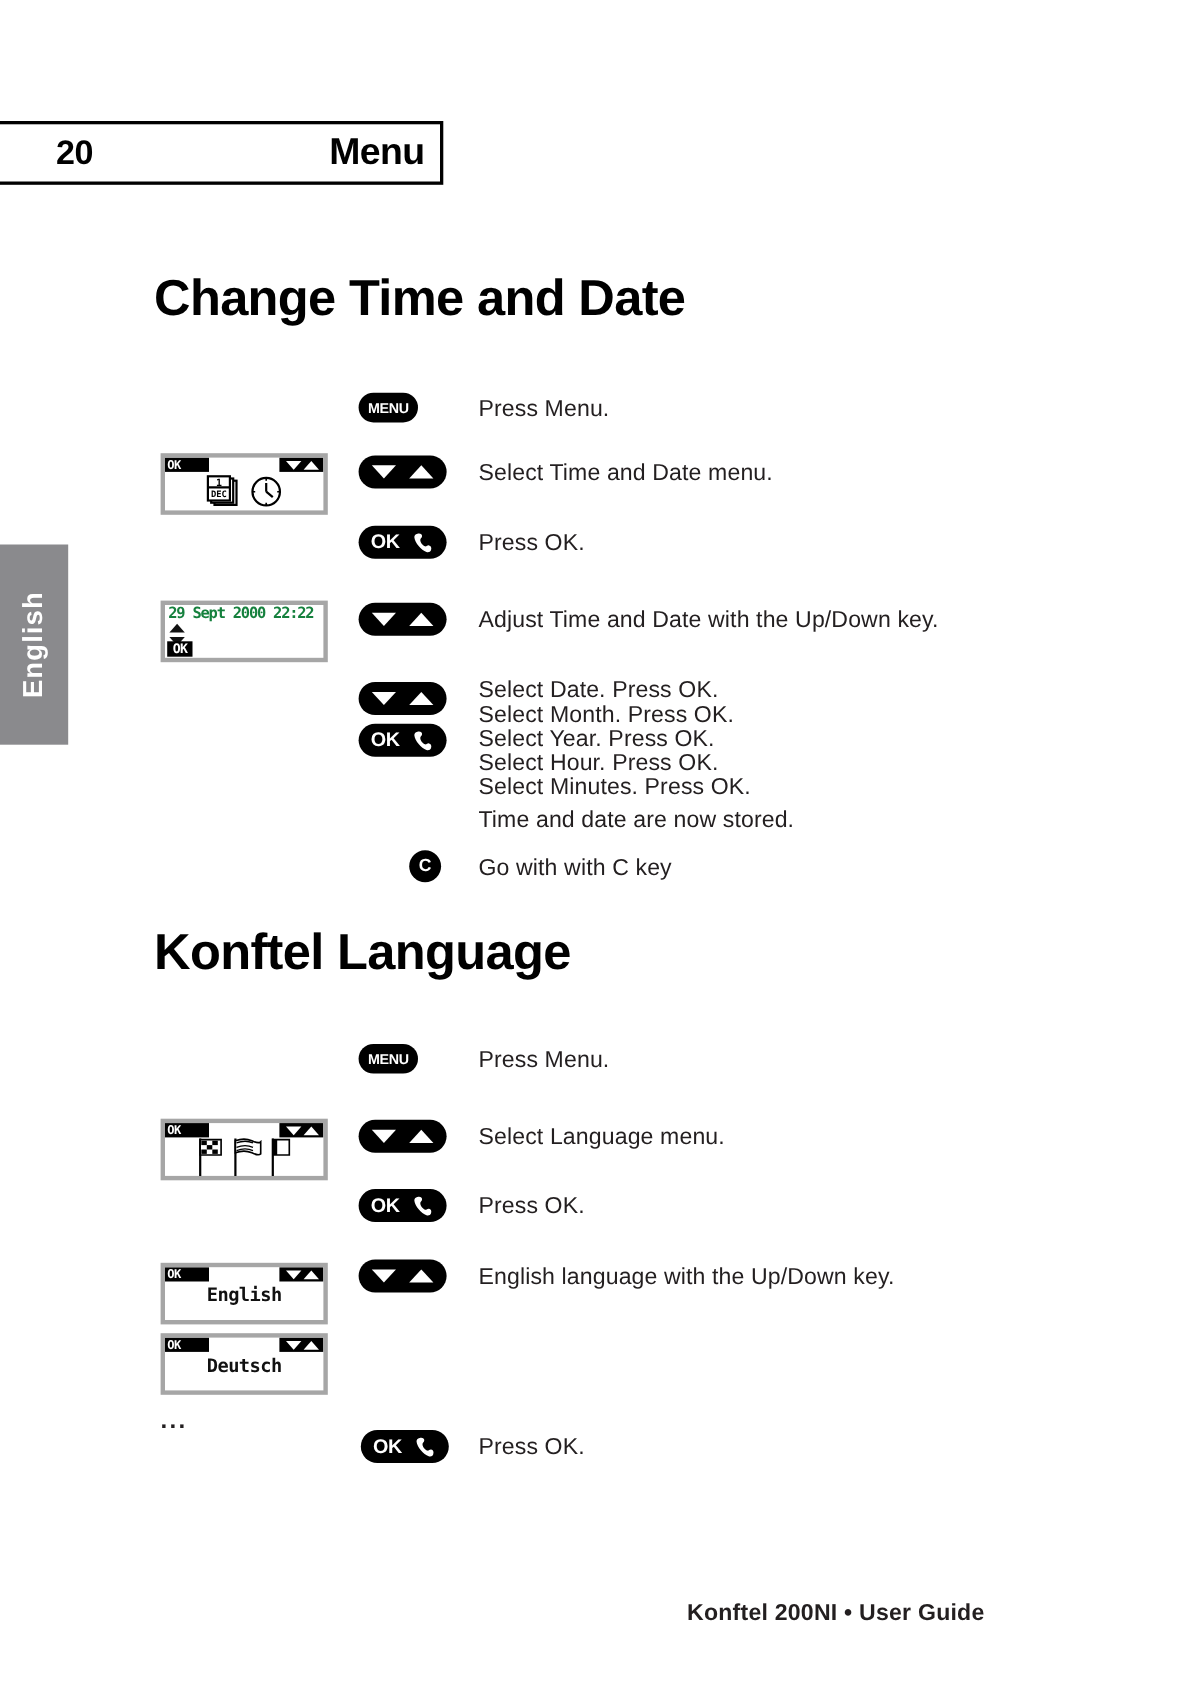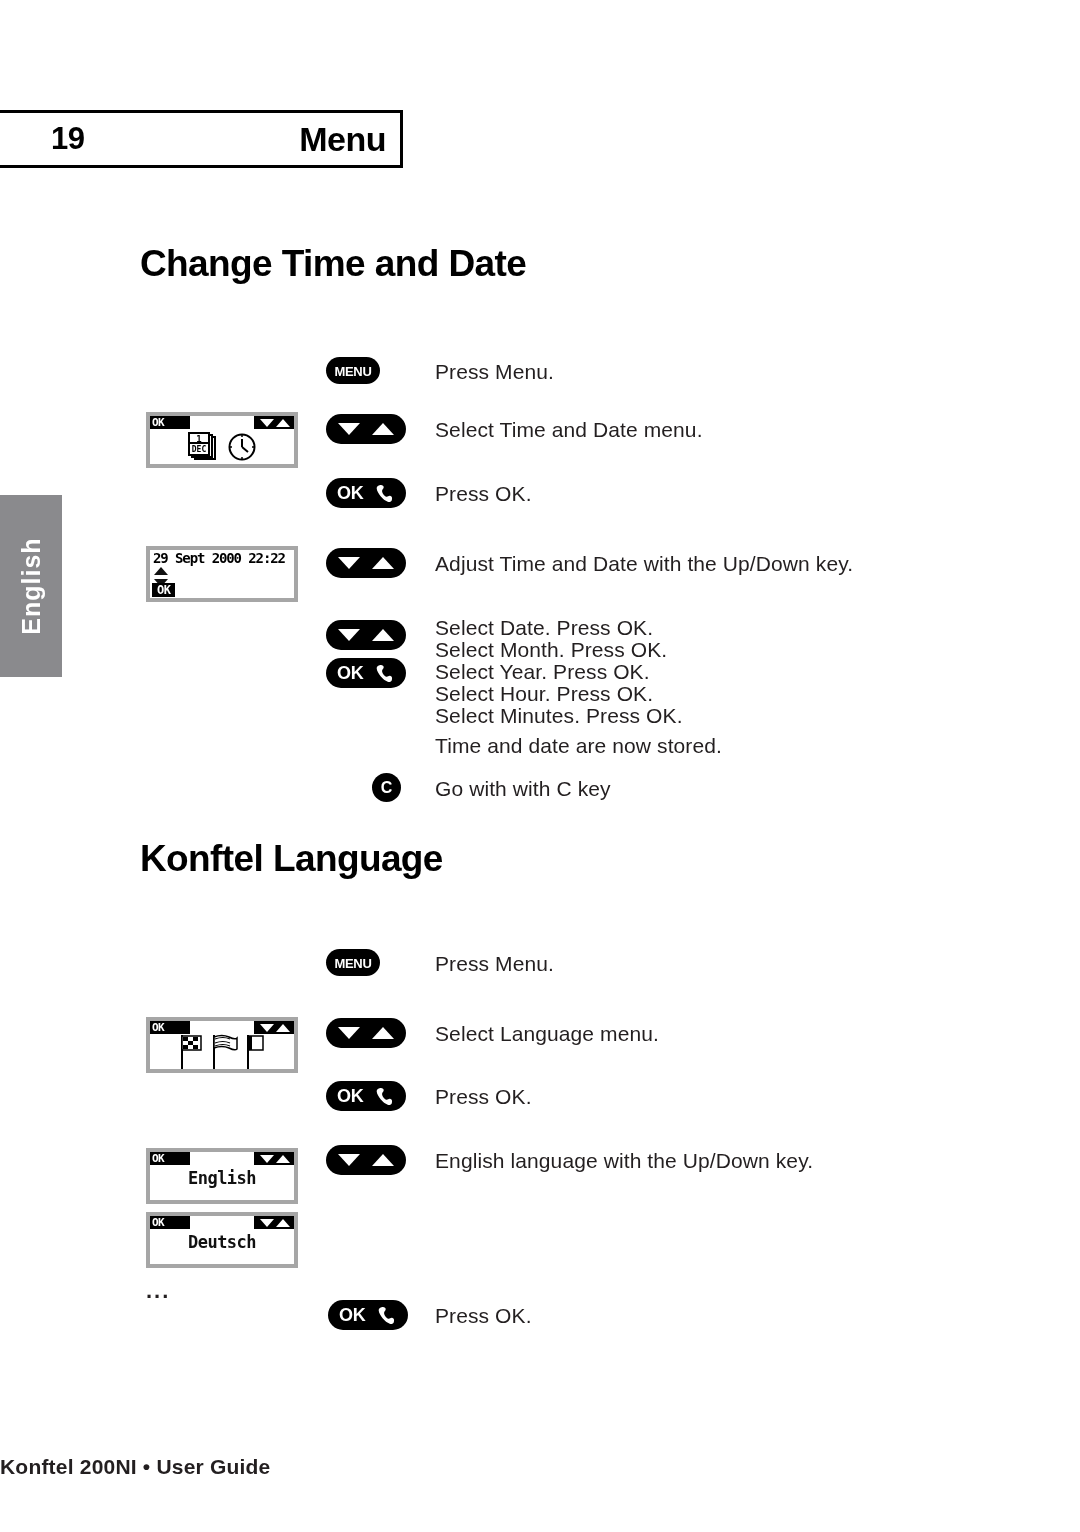--- a/index.html
+++ b/index.html
@@ -64,21 +64,21 @@
     font-size: 25px;
     font-weight: bold;
     letter-spacing: 1px;
     white-space: nowrap;
   }
 
   
   .section-title {
     position: absolute;
     left: 140px;
-    font-size: 37px;
+    font-size: 46px;
     font-weight: bold;
     letter-spacing: -0.6px;
     white-space: nowrap;
   }
   #title-time { top: 243px; }
   #title-lang { top: 838px; }
 
   
   .step {
     position: absolute;
@@ -245,21 +245,21 @@
     color: #111;
     letter-spacing: -0.5px;
   }
   .lcd-datetext {
     position: absolute;
     left: 3px;
     top: 0px;
     font-family: "DejaVu Sans Mono", monospace;
     font-size: 14px;
     font-weight: bold;
-    color: #000000;
+    color: #15803d;
     letter-spacing: -1.1px;
     white-space: nowrap;
   }
   .lcd-vert-arrows {
     position: absolute;
     left: 4px;
     top: 17px;
     width: 14px;
     height: 20px;
   }
@@ -312,32 +312,32 @@
     letter-spacing: 2px;
     color: #231f20;
   }
 
   
   .footer {
     position: absolute;
     left: 0;
     top: 1455px;
     width: 895px;
-    text-align: left;
+    text-align: right;
     font-size: 21px;
     font-weight: bold;
     letter-spacing: 0.2px;
     color: #231f20;
   }
 </style>
 </head>
 <body>
 
 <div class="page-header">
-  <div class="pg-num">19</div>
+  <div class="pg-num">20</div>
   <div class="hdr-title">Menu</div>
 </div>
 
 <div class="side-tab">
   <span>English</span>
 </div>
 
 <div class="section-title" id="title-time">Change Time and Date</div>
 
 <div class="step" style="top:357px">

